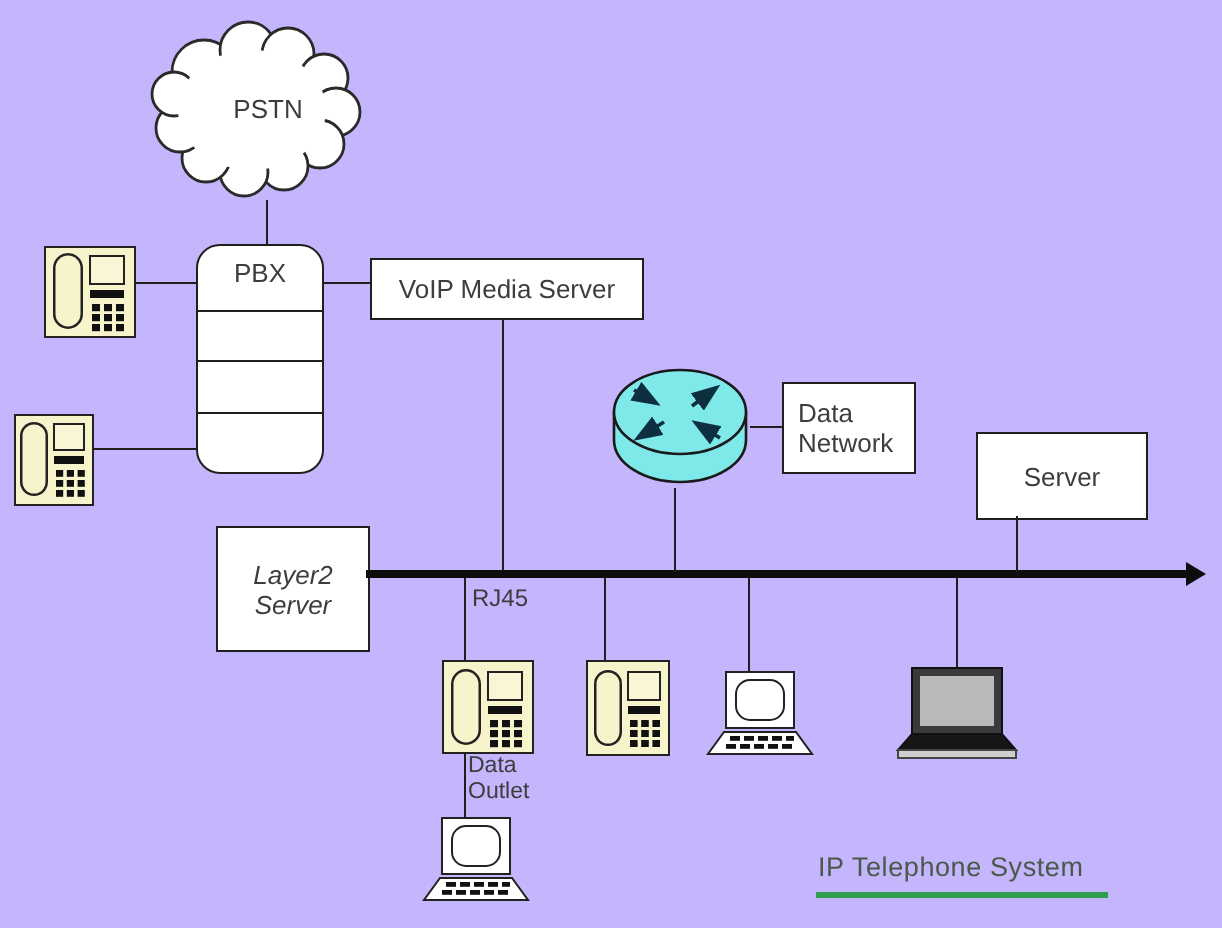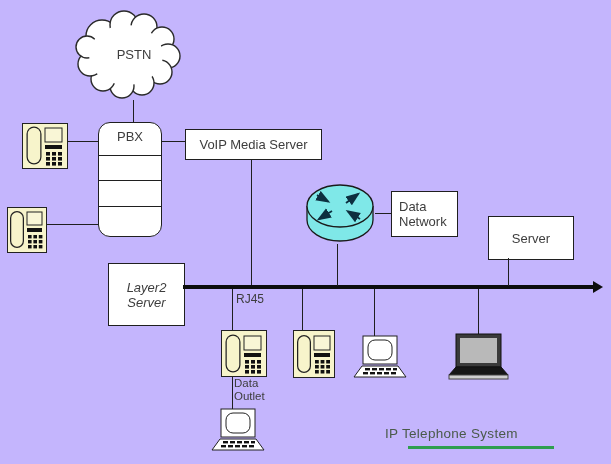--- a/index.html
+++ b/index.html
@@ -18,21 +18,21 @@
   .divider{position:absolute;left:0;width:100%;height:1px;background:var(--line,#1f1f1f);}
   .buslabel{position:absolute;font-size:12px;color:var(--text,#3d3d3d);}
   .small-label{position:absolute;font-size:11.5px;line-height:12.5px;color:var(--text,#3d3d3d);}
   #bus{position:absolute;left:183px;top:285px;width:412px;height:4px;background:#0d0d0d;}
   #bus-arrow{
     position:absolute;left:593px;top:281px;width:0;height:0;
     border-top:6px solid transparent;border-bottom:6px solid transparent;
     border-left:10px solid #0d0d0d;
   }
   #title{
-    position:absolute;left:385px;top:426px;width:160px;
+    position:absolute;left:409px;top:426px;width:160px;
     font-size:13.5px;color:#4a5a4a;letter-spacing:.3px;white-space:nowrap;
   }
   #title-underline{position:absolute;left:408px;top:446px;width:146px;height:3px;background:var(--title-underline,#2f9e4f);}
   svg{display:block;}
 </style>
 </head>
 <body>
 
 <div id="stage">
 

